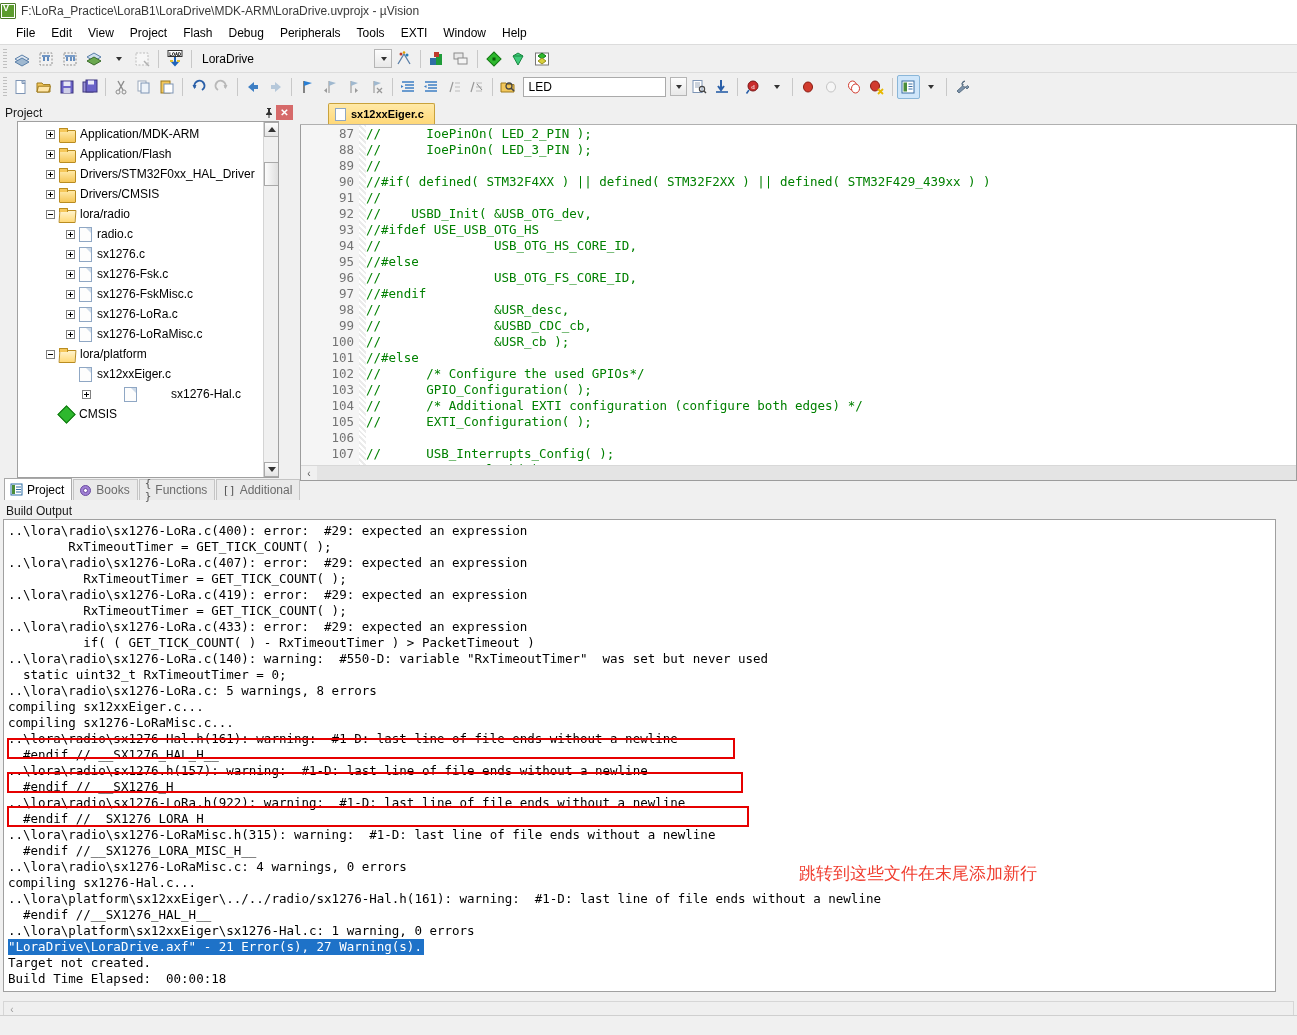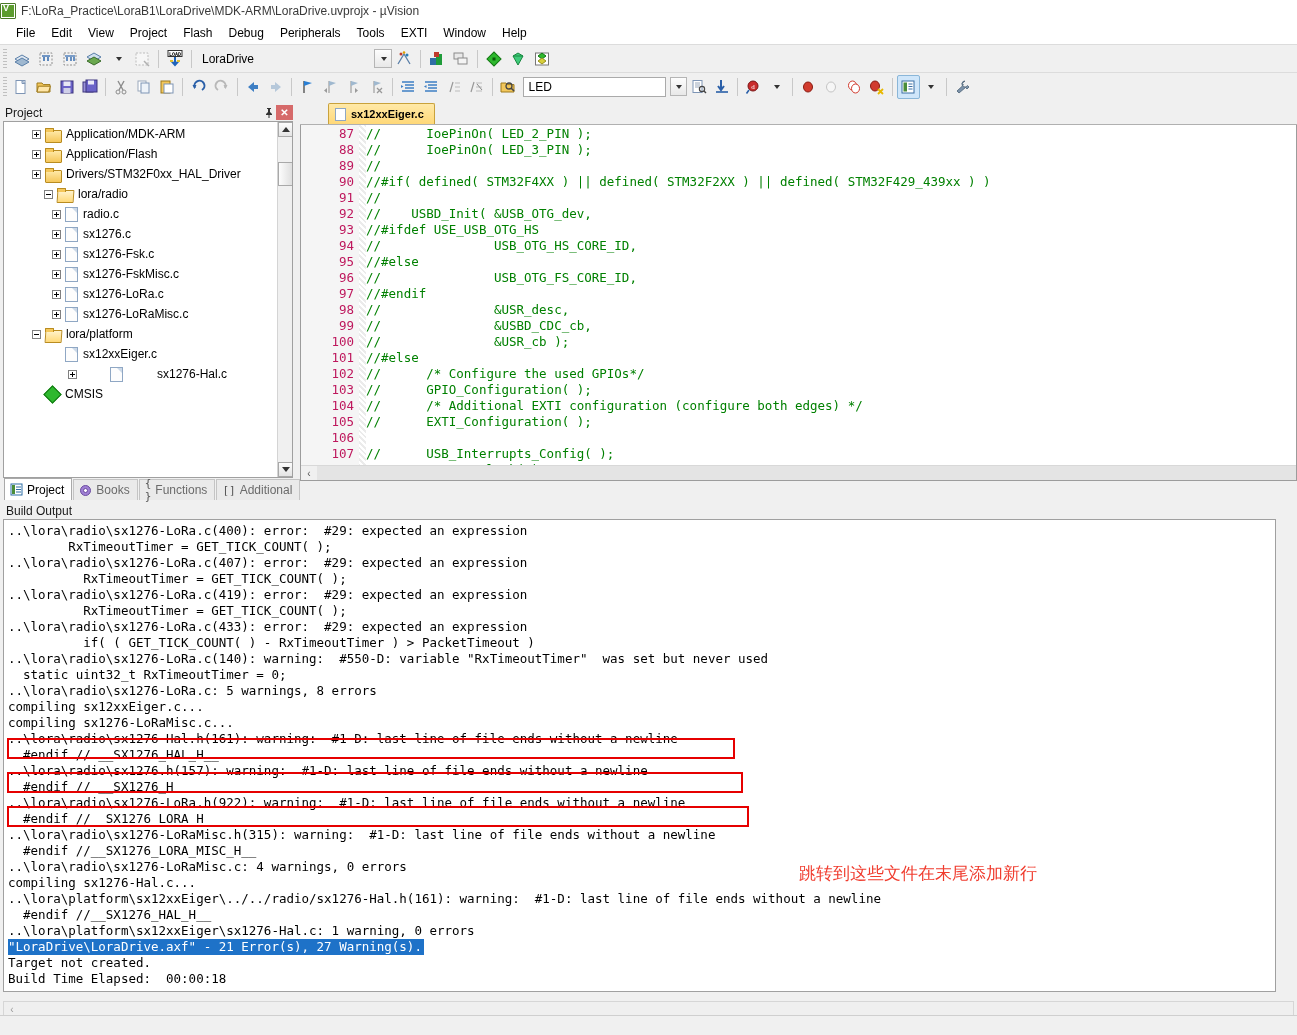--- a/index.html
+++ b/index.html
@@ -102,21 +102,21 @@
   }
   .panel-header .ph-title { flex: 1; }
   .pin-btn { width: 15px; height: 15px; display:flex;align-items:center;justify-content:center; }
   .close-btn {
     width: 17px; height: 15px; background: #d66a6a;
     color: #fff; font-size: 10px; font-weight: bold;
     display: flex; align-items: center; justify-content: center;
     margin-right: 3px;
   }
   .tree-wrap {
-    flex: 1; margin: 0 3px; background: #fff;
+    flex: 1; margin: 0 17px; background: #fff;
     border: 1px solid #a0a0a0; position: relative; overflow: hidden;
   }
   .tree { padding: 2px 0 0 0; font-size: 12px; }
   .tree-row {
     height: 20px; display: flex; align-items: center;
     white-space: nowrap; padding-left: 0px;
   }
   .expander {
     width: 9px; height: 9px; border: 1px solid #808080; background: #fff;
     position: relative; flex: none; margin-right: 4px;
@@ -225,21 +225,21 @@
     background: repeating-linear-gradient(45deg,#ffffff 0 2px,#ebebeb 2px 4px);
   }
   .code-lines {
     position: absolute; left: 0; top: 1px; width: 100%;
     font-family: "DejaVu Sans Mono", monospace; font-size: 12.5px;
     line-height: 16px; white-space: pre;
   }
   .cl { height: 16px; display: flex; }
   .lnum {
     width: 56px; text-align: right; padding-right: 3px;
-    color: #be185d; flex: none;
+    color: #737373; flex: none;
   }
   .lgap { width: 9px; flex: none; }
   .ctext { color: #008000; }
   .hscroll-bottom {
     position: absolute; left: 0; bottom: 0; width: 100%; height: 15px;
     background: #f0f0f0; border-top: 1px solid #d8d8d8;
     display: flex; align-items: center;
   }
   .hs-arrow-l {
     width: 16px; height: 15px; display: flex; align-items: center; justify-content: center;
@@ -687,21 +687,26 @@
             <div class="tree-row" style="padding-left: 28px;">
               <span class="expander plus"></span>
               <span class="folder-icon"></span>
               <span class="tree-label">Application/Flash</span>
             </div>
             <div class="tree-row" style="padding-left: 28px;">
               <span class="expander plus"></span>
               <span class="folder-icon"></span>
               <span class="tree-label">Drivers/STM32F0xx_HAL_Driver</span>
             </div>
-            <div class="tree-row" style="padding-left: 40px;">
+            <div class="tree-row" style="padding-left: 28px;">
+              <span class="expander plus"></span>
+              <span class="folder-icon"></span>
+              <span class="tree-label">Drivers/CMSIS</span>
+            </div>
+            <div class="tree-row" style="padding-left: 28px;">
               <span class="expander"></span>
               <span class="folder-icon open"></span>
               <span class="tree-label">lora/radio</span>
             </div>
             <div class="tree-row" style="padding-left: 48px;">
               <span class="expander plus"></span>
               <span class="file-icon"></span>
               <span class="tree-label">radio.c</span>
             </div>
             <div class="tree-row" style="padding-left: 48px;">

